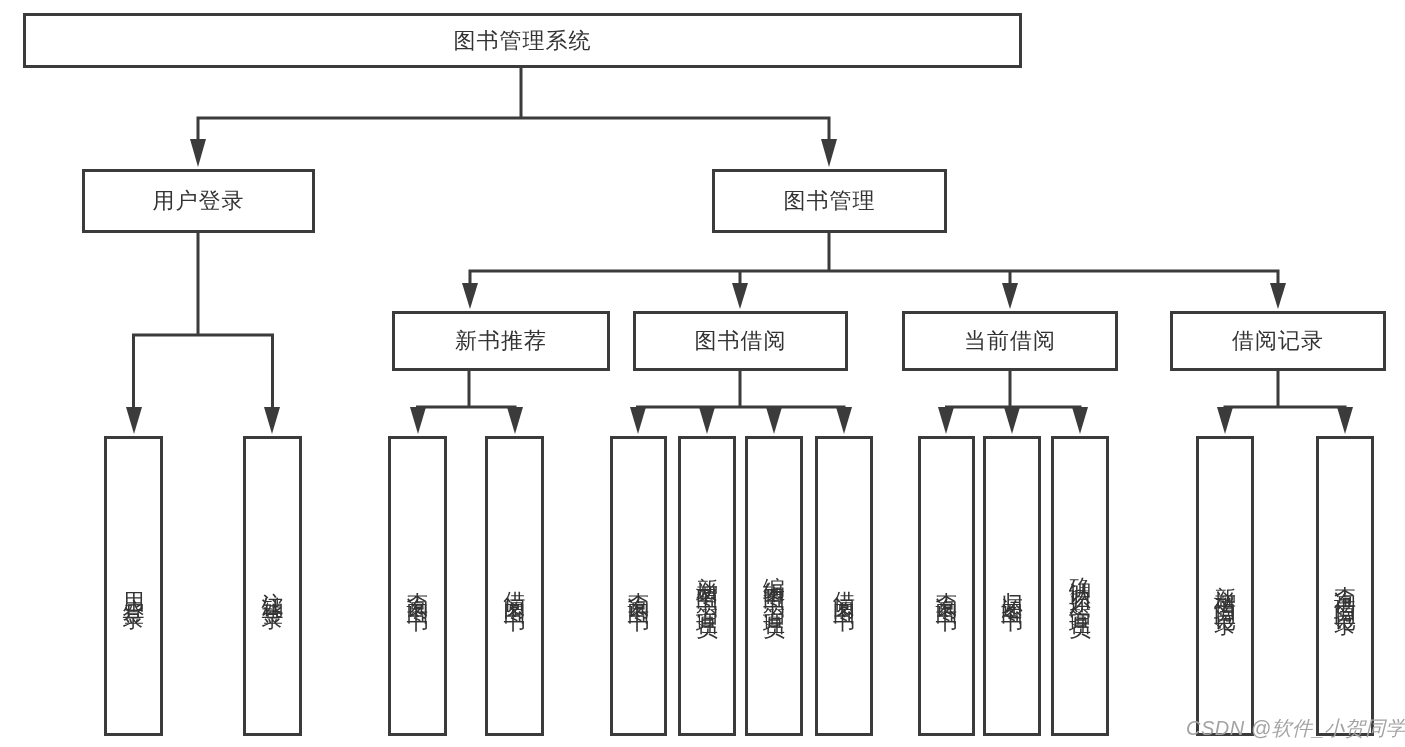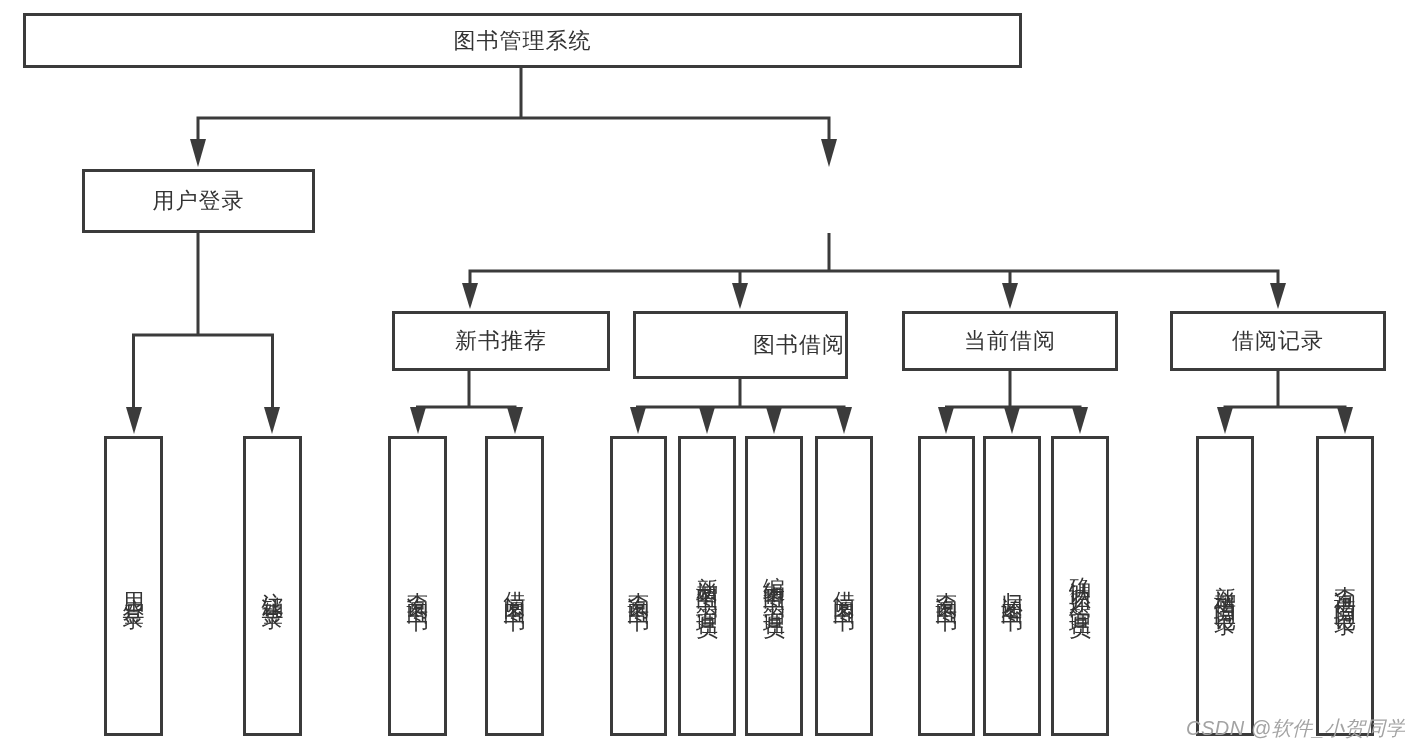--- a/index.html
+++ b/index.html
@@ -85,25 +85,28 @@
     </g>
   </svg>
 
   <div class="box" style="left:23px;top:13px;width:999px;height:55px;">
     <span class="hlabel">图书管理系统</span>
   </div>
 
   <div class="box" style="left:82px;top:169px;width:233px;height:64px;">
     <span class="hlabel">用户登录</span>
   </div>
+  <div class="box" style="left:712px;top:169px;width:235px;height:64px;">
+    <span class="hlabel">图书管理</span>
+  </div>
 
   <div class="box" style="left:360px;top:311px;width:218px;height:60px;margin-left:32px;">
     <span class="hlabel">新书推荐</span>
   </div>
-  <div class="box" style="left:633px;top:311px;width:215px;height:68px;justify-content:flex-end;">
+  <div class="box" style="left:633px;top:311px;width:215px;height:60px;">
     <span class="hlabel">图书借阅</span>
   </div>
   <div class="box" style="left:1170px;top:311px;width:216px;height:60px;">
     <span class="hlabel">借阅记录</span>
   </div>
   <div class="box" style="left:902px;top:311px;width:216px;height:60px;">
     <span class="hlabel">当前借阅</span>
   </div>
 
   <div class="box leaf" style="left:104px;top:436px;width:59px;height:300px;">

